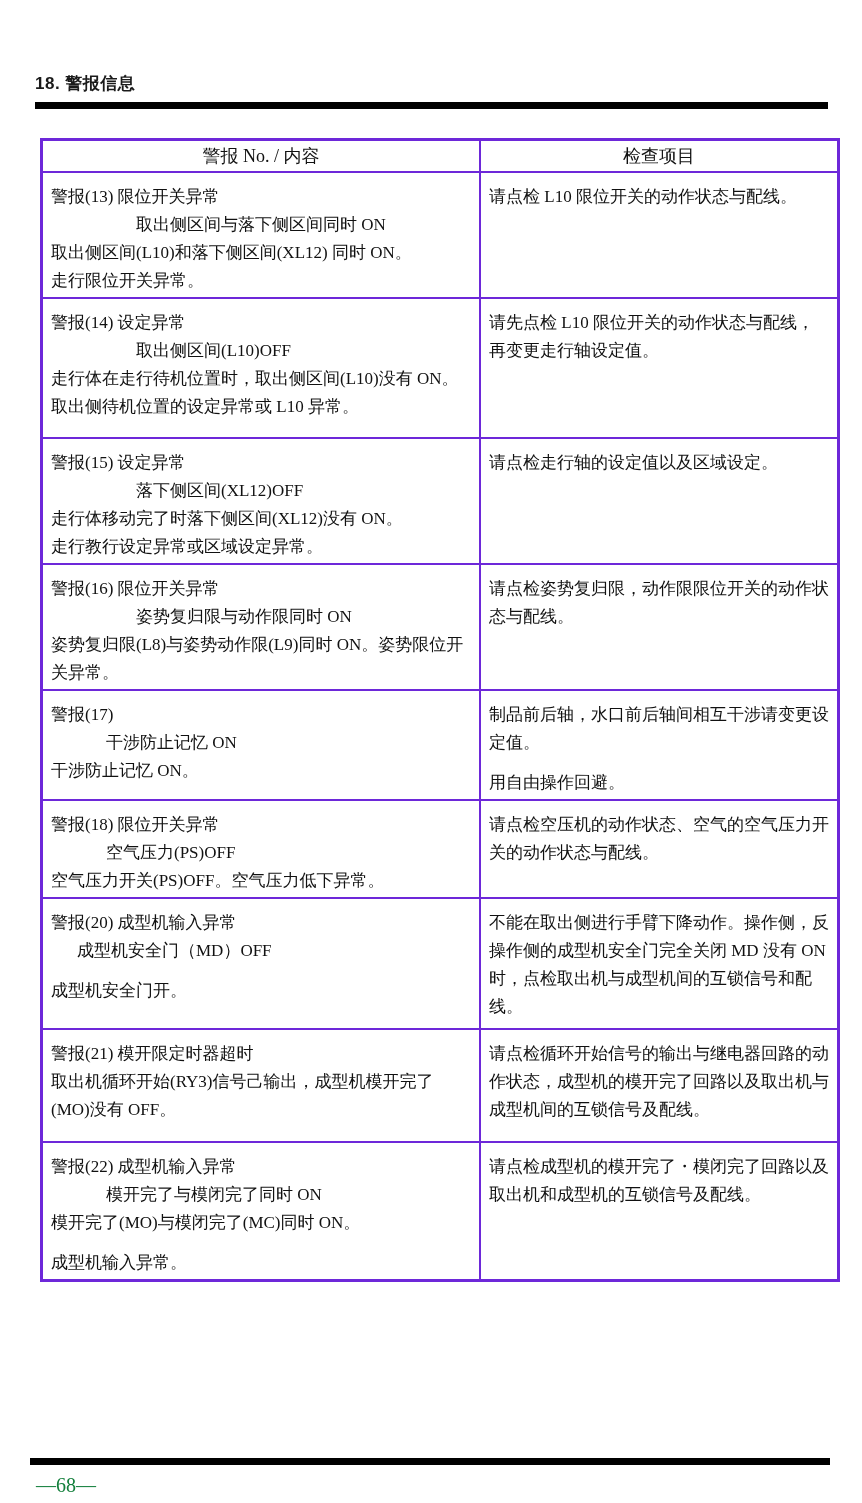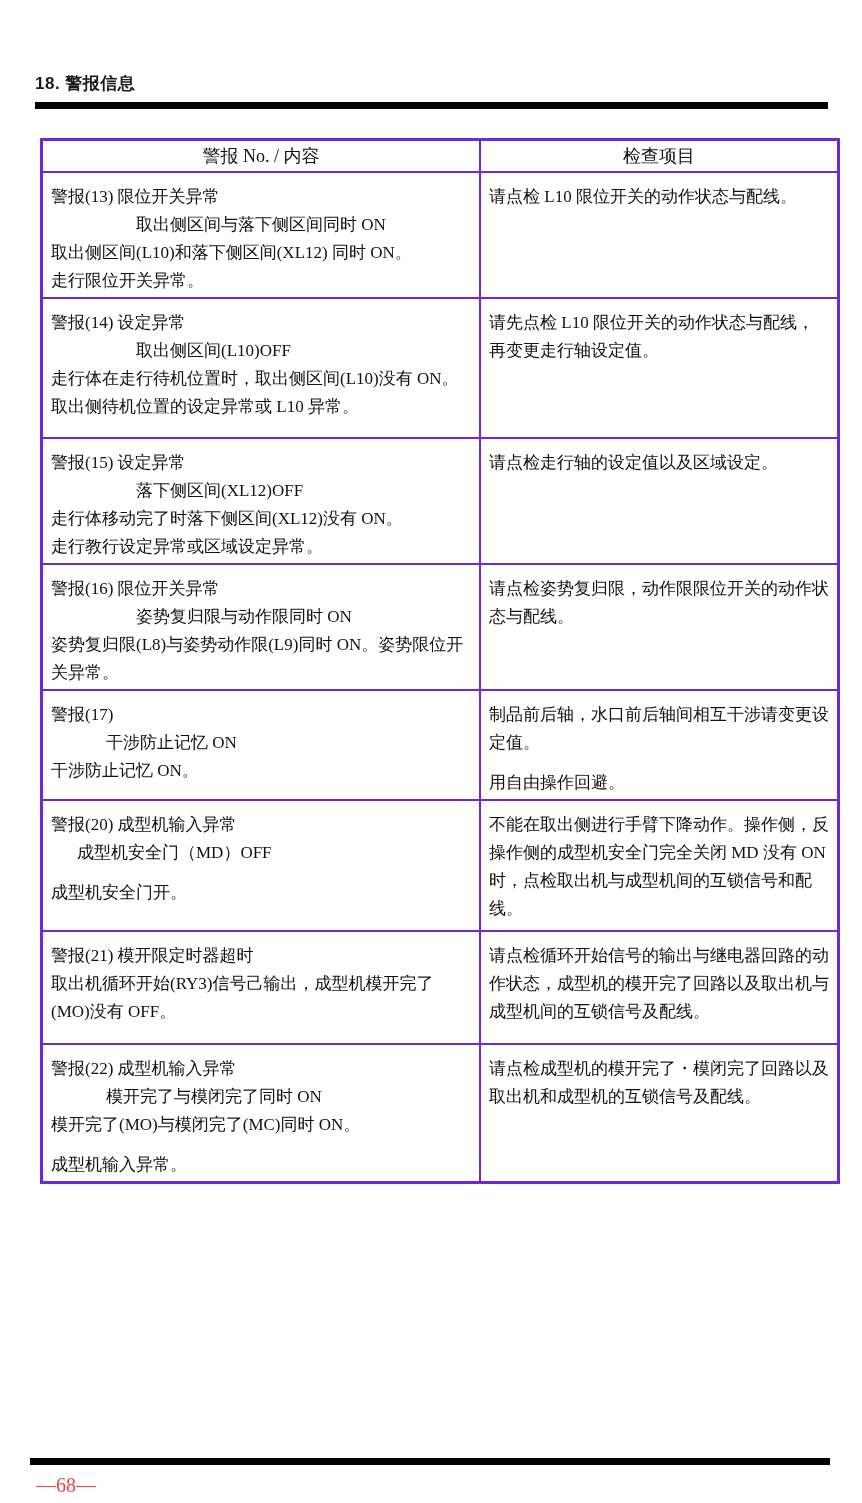--- a/index.html
+++ b/index.html
@@ -81,21 +81,21 @@
     left: 30px;
     width: 800px;
   }
   .footer-rule {
     height: 7px;
     background: #000000;
   }
   .page-number {
     margin: 9px 0 0 6px;
     font-size: 20px;
-    color: #ef4444;
+    color: #15803d;
     font-family: "Liberation Serif", "DejaVu Serif", serif;
   }
 </style>
 </head>
 <body>
 
 <div class="page">
 
   <div class="doc-header">
     <div class="section-title">18. 警报信息</div>
@@ -157,20 +157,30 @@
           <td class="cell alarm-cell">
             <div class="line indent-0">警报(17)</div>
             <div class="line indent-2">干涉防止记忆 ON</div>
             <div class="line indent-0">干涉防止记忆 ON。</div>
           </td>
           <td class="cell check-cell">
             <div class="line ">制品前后轴，水口前后轴间相互干涉请变更设定值。</div>
             <div class="line  gap">用自由操作回避。</div>
           </td>
         </tr>
+        <tr style="height: 91px;">
+          <td class="cell alarm-cell">
+            <div class="line indent-0">警报(18) 限位开关异常</div>
+            <div class="line indent-2">空气压力(PS)OFF</div>
+            <div class="line indent-0">空气压力开关(PS)OFF。空气压力低下异常。</div>
+          </td>
+          <td class="cell check-cell">
+            <div class="line ">请点检空压机的动作状态、空气的空气压力开关的动作状态与配线。</div>
+          </td>
+        </tr>
         <tr style="height: 131px;">
           <td class="cell alarm-cell">
             <div class="line indent-0">警报(20) 成型机输入异常</div>
             <div class="line indent-1">成型机安全门（MD）OFF</div>
             <div class="line indent-0 gap">成型机安全门开。</div>
           </td>
           <td class="cell check-cell">
             <div class="line ">不能在取出侧进行手臂下降动作。操作侧，反操作侧的成型机安全门完全关闭 MD 没有 ON 时，点检取出机与成型机间的互锁信号和配线。</div>
           </td>
         </tr>

